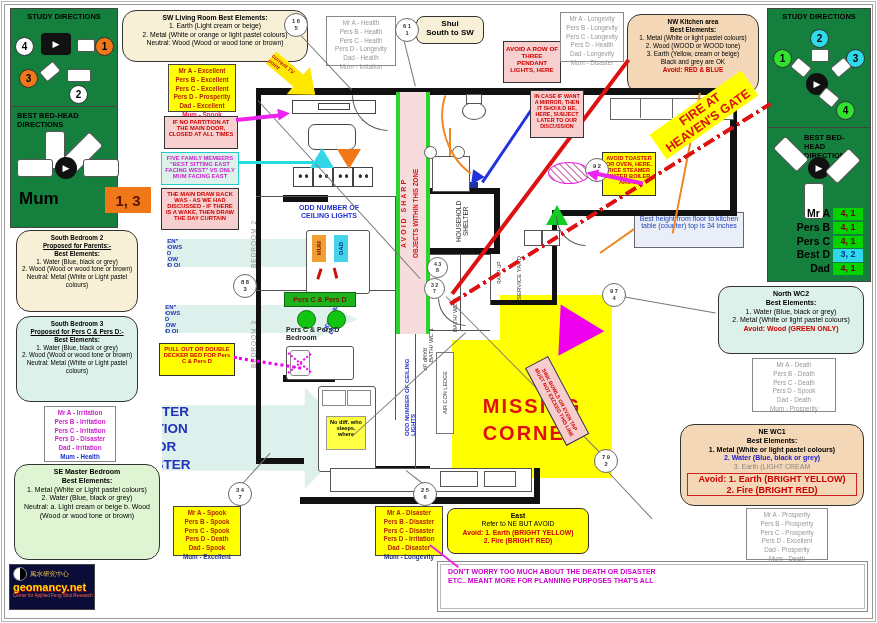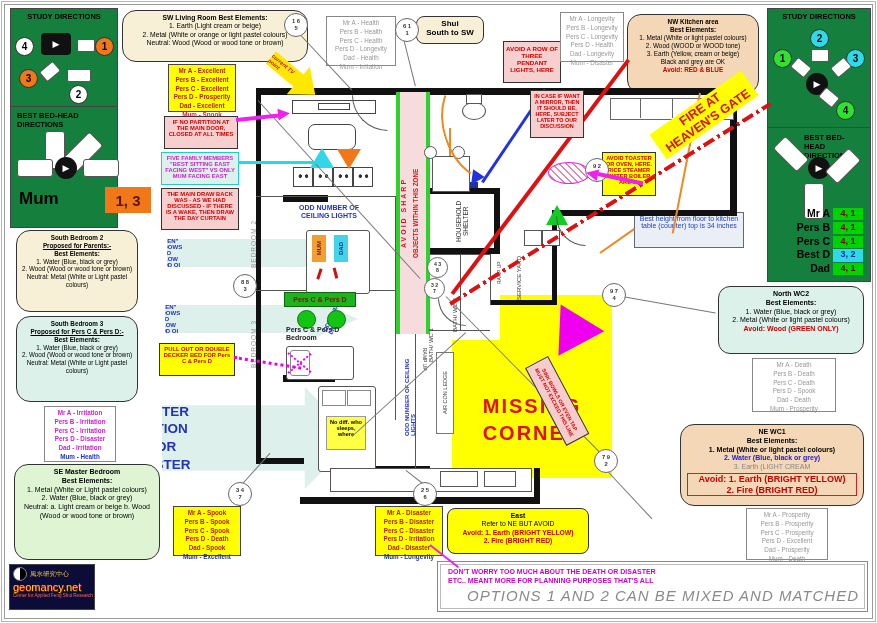--- a/index.html
+++ b/index.html
@@ -437,23 +437,22 @@
       <div>Refer to NE BUT AVOID</div>
       <div class="redb">Avoid: 1. Earth (BRIGHT YELLOW)</div>
       <div class="redb">2. Fire (BRIGHT RED)</div>
     </div>
 
   <div class="abs" style="left:9px;top:564px;width:86px;height:46px;background:#0c0c38;border:1px solid #444;box-sizing:border-box;overflow:hidden;">
     <div style="display:flex;align-items:center;gap:3px;margin:2px 0 0 3px;">
       <div style="width:12px;height:12px;border-radius:50%;background:linear-gradient(90deg,#fff 50%,#000 50%);border:1px solid #888;"></div>
       <span style="font-size:6.5px;color:#e8c24a;">風水研究中心</span>
     </div>
-    <div style="font-size:11px;font-weight:normal;color:#ffd700;text-shadow:0.5px 0.5px 0 #c00;margin-left:3px;line-height:1.1;">geomancy.net</div>
+    <div style="font-size:11px;font-weight:bold;color:#ffd700;text-shadow:0.5px 0.5px 0 #c00;margin-left:3px;line-height:1.1;">geomancy.net</div>
     <div style="font-size:4.6px;color:#ff6655;margin-left:3px;">Center for Applied Feng Shui Research</div>
   </div>
   <div class="abs" style="left:437px;top:561px;width:431px;height:51px;border:1.5px solid #888;outline:1px solid #bbb;outline-offset:-4px;box-sizing:border-box;">
     <div style="font-size:7px;font-weight:bold;color:#cc00cc;margin:5px 0 0 10px;line-height:1.35;">
       <div>DON'T WORRY TOO MUCH ABOUT THE DEATH OR DISASTER</div>
       <div>ETC.. MEANT MORE FOR PLANNING PURPOSES THAT'S ALL</div>
     </div>
-    <div style="font-size:15px;font-style:italic;color:#8a8a8a;text-align:right;margin:1px 8px 0 0;letter-spacing:1px;">OPTIONS 1 AND 2 CAN BE MIXED AND MATCHED</div>
   </div>
 </div>
 
 </body></html>

